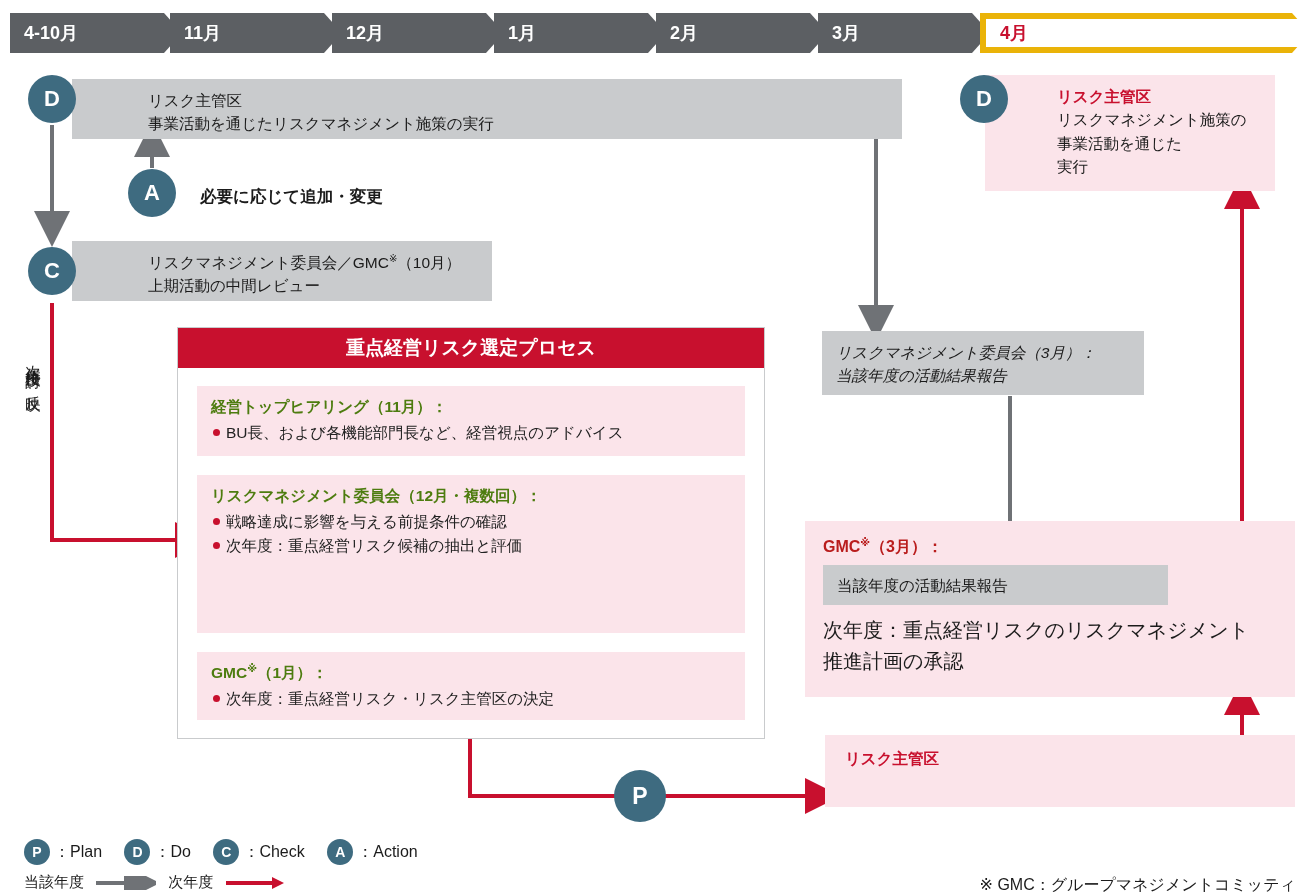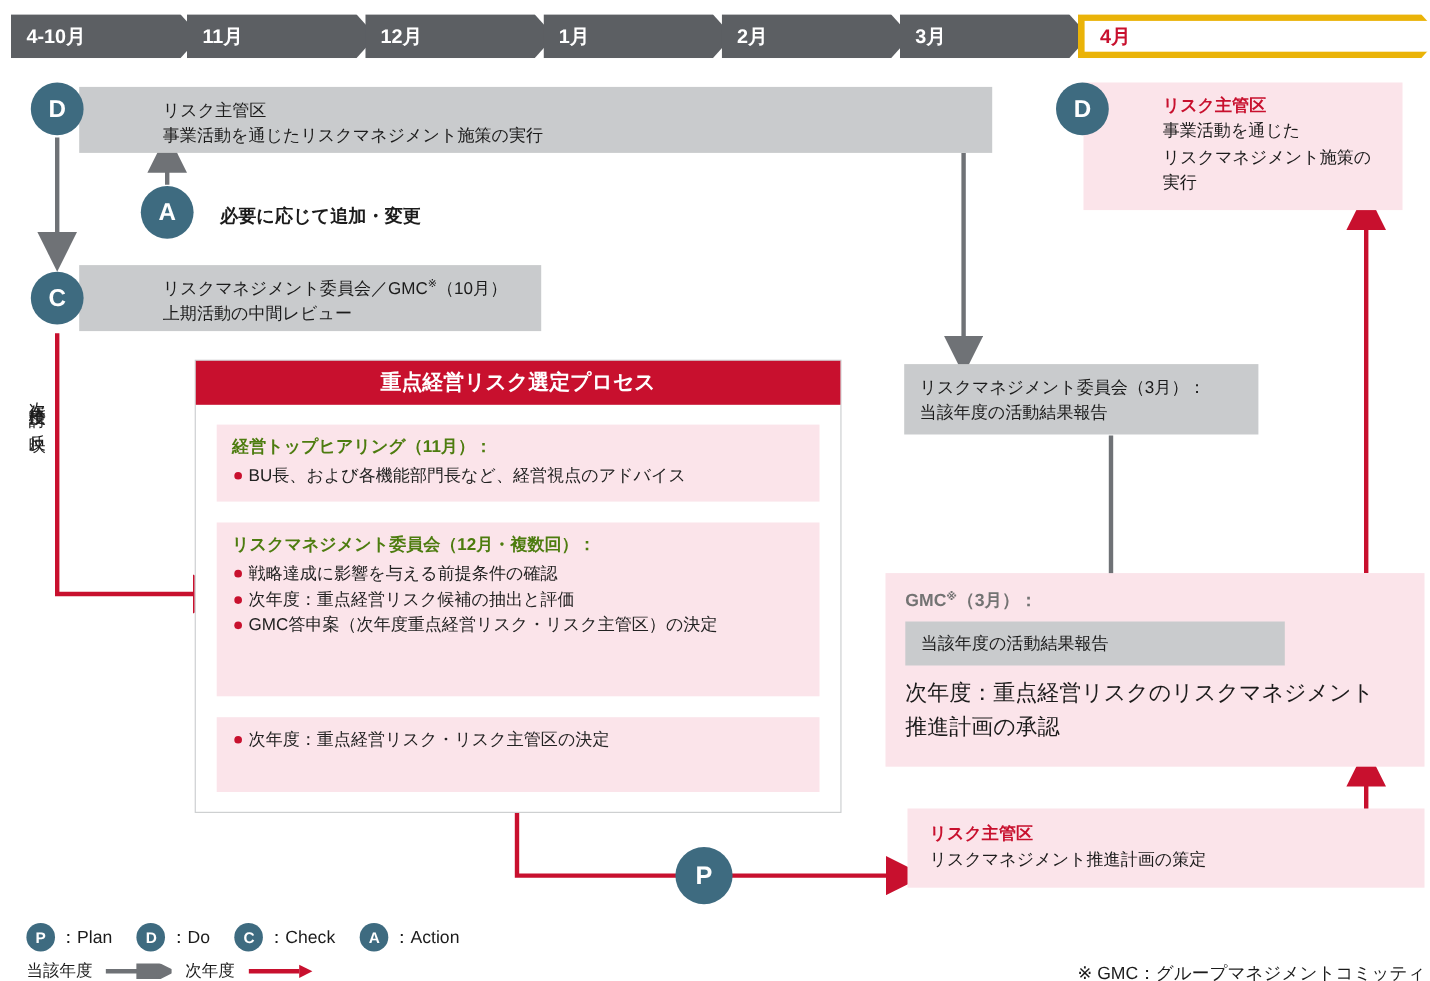--- a/index.html
+++ b/index.html
@@ -55,21 +55,21 @@
   
   .pbox {
     position:absolute;
     background:#fbe4ea;
     color:#1b1b1b;
     font-size:15.5px;
     line-height:1.5;
     padding:10px 14px;
   }
   .red-head { color:#c8102e; font-weight:bold; }
-  .label-red { position:absolute; color:#737373; font-weight:bold; font-size:16px; }
+  .label-red { position:absolute; color:#b91c1c; font-weight:bold; font-size:16px; }
   .label-dark { position:absolute; color:#1b1b1b; font-size:15.5px; line-height:1.5; }
 
   
   .panel {
     position:absolute;
     border:1px solid #c9cbcd;
     background:#ffffff;
   }
   .panel-title {
     background:#c8102e; color:#ffffff;
@@ -196,47 +196,46 @@
     <div>上期活動の中間レビュー</div>
   </div>
   <div class="circle" style="left:18px;top:234px;width:48px;height:48px;font-size:22px;">
       <span>C</span>
     </div>
 
   <div class="vtext" style="left:12px;top:340px;height:170px;">次年度検討に反映</div>
 
   <div class="pbox" style="left:975px;top:62px;width:290px;height:116px;padding-left:72px;">
     <div class="red-head">リスク主管区</div>
+    <div>リスクマネジメント施策の</div>
     <div>事業活動を通じた</div>
-    <div>リスクマネジメント施策の</div>
     <div>実行</div>
   </div>
   <div class="circle" style="left:950px;top:62px;width:48px;height:48px;font-size:22px;">
       <span>D</span>
     </div>
 
-  <div class="gbox" style="left:812px;top:318px;width:322px;height:64px;">
+  <div class="gbox" style="left:812px;top:318px;width:322px;height:64px;font-style:italic;">
     <div>リスクマネジメント委員会（3月）：</div>
     <div>当該年度の活動結果報告</div>
   </div>
 
   <div class="pbox" style="left:795px;top:508px;width:490px;height:176px;padding:0;">
     <div class="label-red" style="left:18px;top:14px;position:absolute;">
       <span>GMC</span><span class="sup">※</span><span>（3月）：</span>
     </div>
     <div class="gbox" style="left:18px;top:44px;width:345px;height:40px;padding:9px 14px;">当該年度の活動結果報告</div>
     <div style="position:absolute;left:18px;top:94px;width:455px;font-size:20px;line-height:1.55;">
       <div>次年度：重点経営リスクのリスクマネジメント</div>
       <div>推進計画の承認</div>
     </div>
   </div>
 
   <div class="pbox" style="left:815px;top:722px;width:470px;height:72px;padding-left:20px;padding-top:12px;">
     <div class="red-head">リスク主管区</div>
-    <div>リスクマネジメント推進計画の策定</div>
   </div>
   <div class="circle" style="left:604px;top:757px;width:52px;height:52px;font-size:23px;">
       <span>P</span>
     </div>
 
   <div class="panel" style="left:167px;top:314px;width:588px;height:412px;">
     <div class="panel-title">重点経営リスク選定プロセス</div>
   </div>
 
   <div class="sub" style="left:187px;top:373px;width:548px;height:70px;">
@@ -251,26 +250,26 @@
   <div class="sub" style="left:187px;top:462px;width:548px;height:158px;">
     <span class="hd">
       <span>リスクマネジメント委員会（12月・複数回）：</span>
     </span>
     <div class="bullet">
         <span>戦略達成に影響を与える前提条件の確認</span>
       </div>
     <div class="bullet">
         <span>次年度：重点経営リスク候補の抽出と評価</span>
       </div>
-    <div class="bullet">
-        <span>GMC答申案（次年度重点経営リスク・リスク主管区）の決定</span>
-      </div>
   </div>
 
   <div class="sub" style="left:187px;top:639px;width:548px;height:68px;">
+    <span class="hd">
+      <span>GMC</span><span class="sup">※</span><span>（1月）：</span>
+    </span>
     <div class="bullet">
         <span>次年度：重点経営リスク・リスク主管区の決定</span>
       </div>
   </div>
 
   <div class="legend" style="left:14px;top:826px;">
     <span class="legend-item">
       <span class="c">P</span>
       <span>：Plan</span>
     </span>

